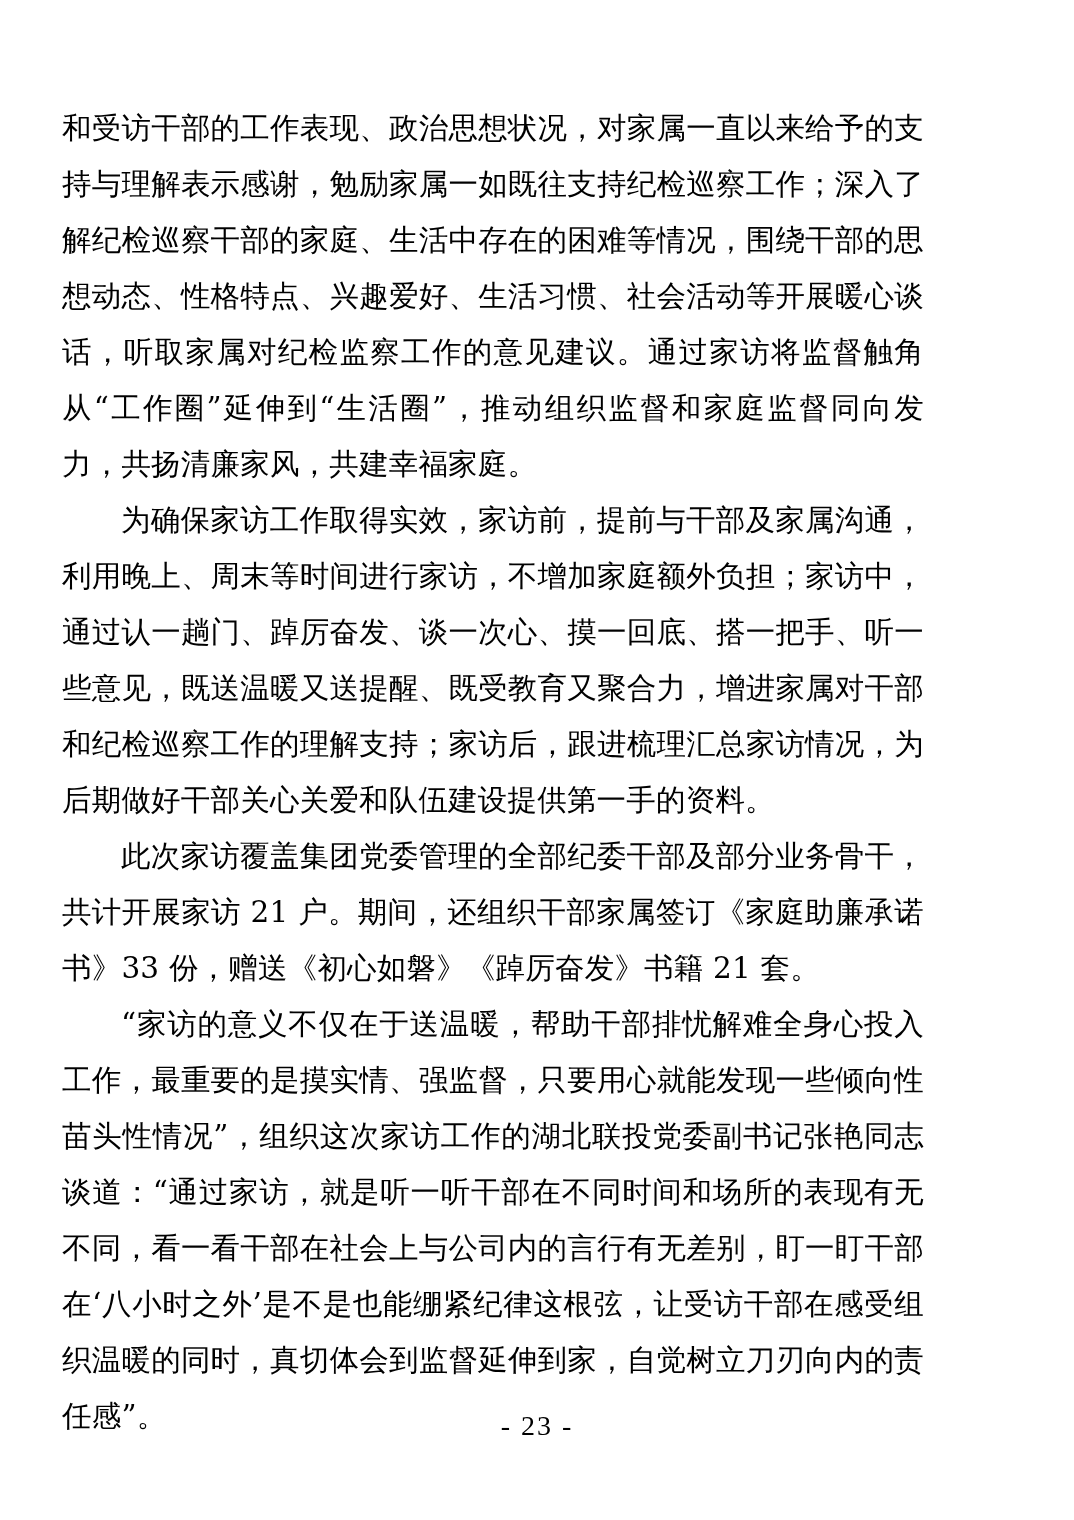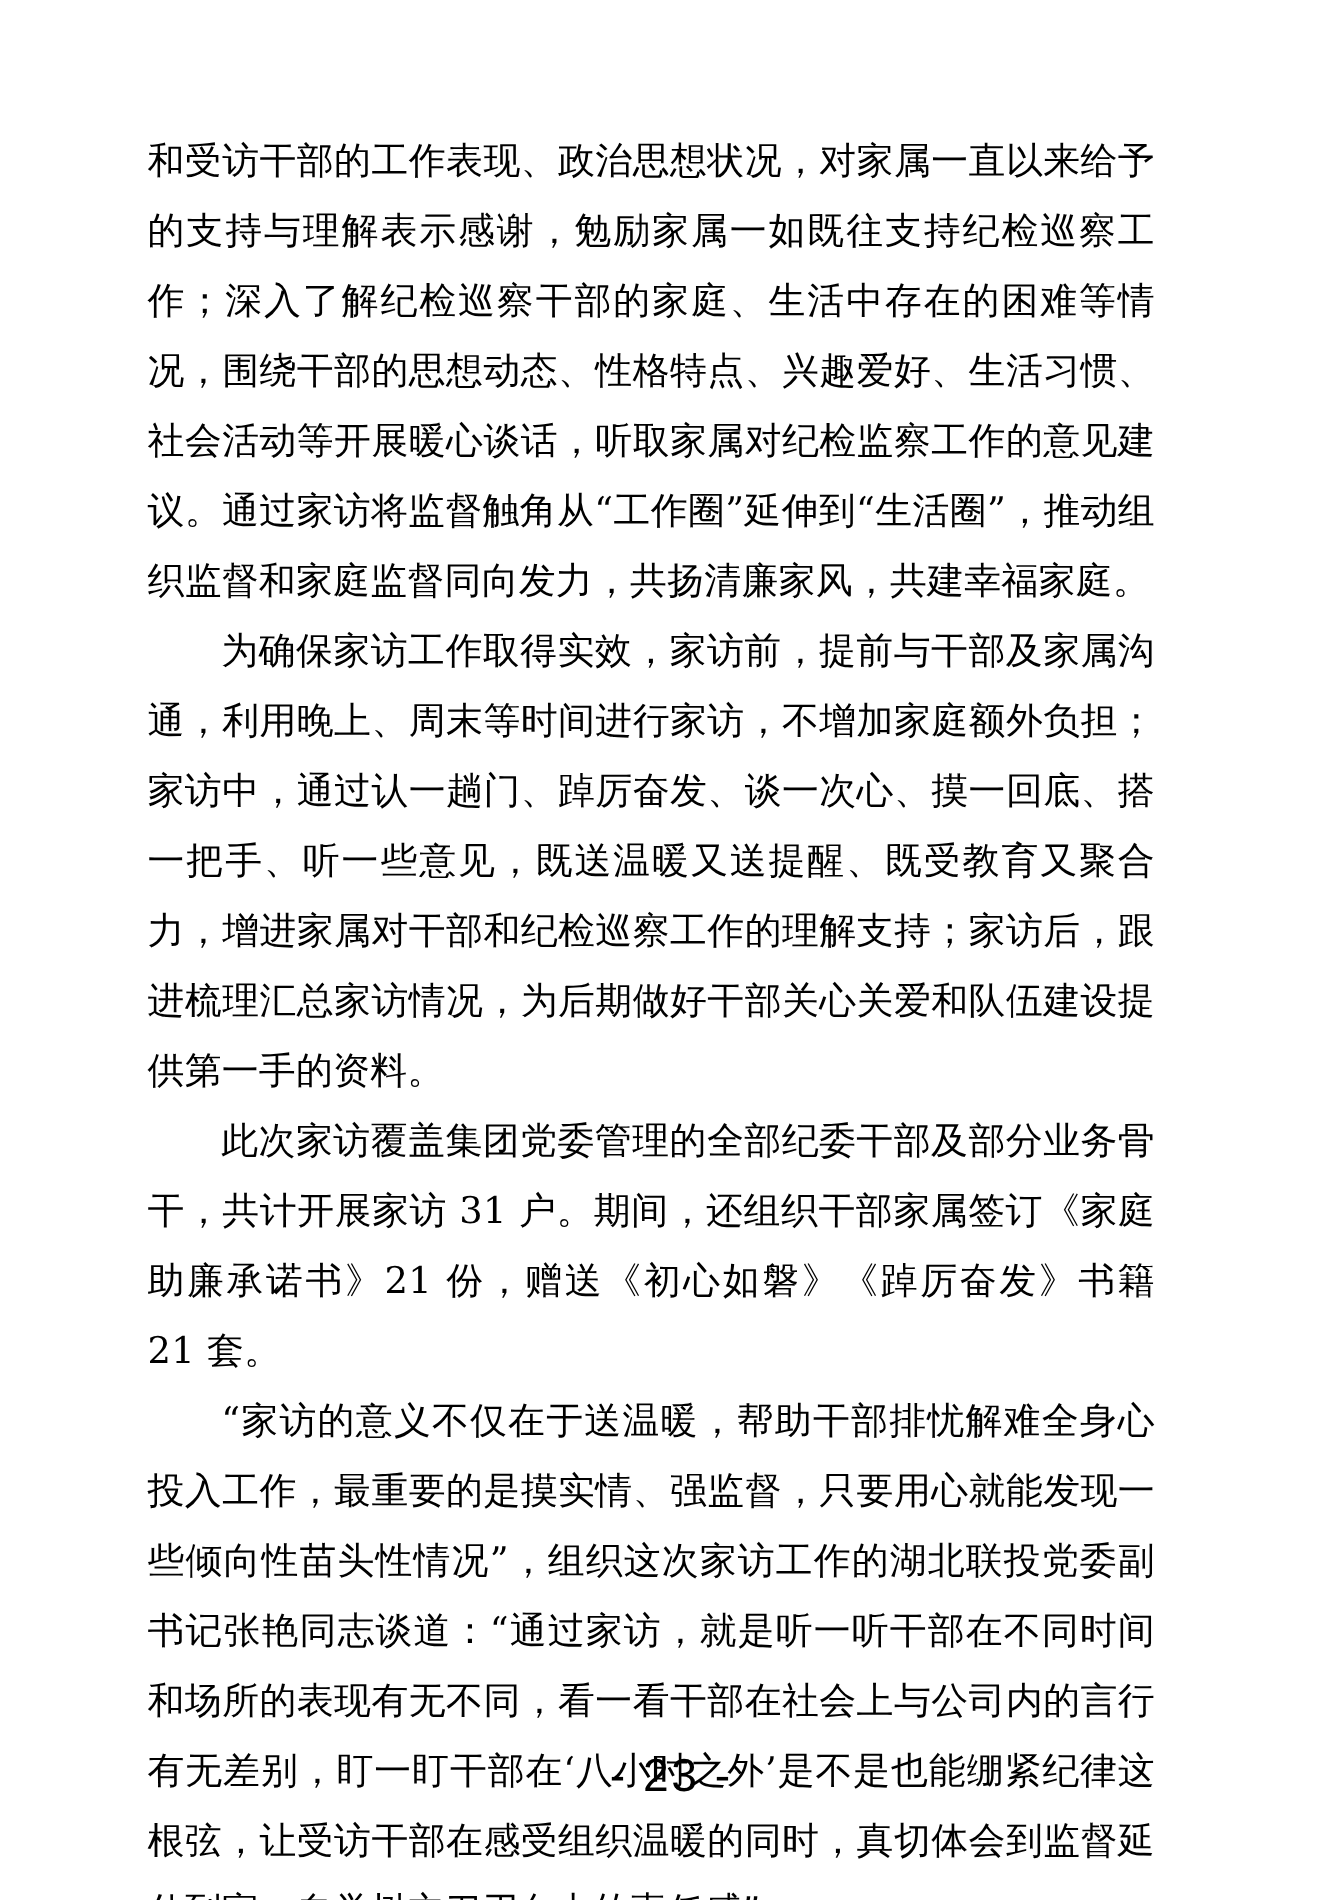--- a/index.html
+++ b/index.html
@@ -15,21 +15,21 @@
     position: relative;
     overflow: hidden;
   }
   .page {
     position: absolute;
     left: 0;
     top: 0;
     width: 1074px;
     height: 1520px;
     box-sizing: border-box;
-    padding: 100px 150px 0 118px;
+    padding: 100px 150px 0 62px;
   }
   .body-text {
     font-size: 29.5px;
     line-height: 56px;
     text-align: justify;
     text-justify: inter-ideograph;
     letter-spacing: 0.2px;
   }
   .para {
     margin: 0;
@@ -37,29 +37,29 @@
   }
   .para.indent {
     text-indent: 2em;
   }
   .page-number {
     position: absolute;
     left: 0;
     right: 0;
     bottom: 78px;
     text-align: center;
-    font-size: 37px;
-    font-family: Liberation Sans, sans-serif;
+    font-size: 28px;
+    font-family: Liberation Serif, serif;
     letter-spacing: 2px;
   }
 </style>
 </head>
 <body>
 
 <div class="page">
   <div class="body-text">
     <p class="para">和受访干部的工作表现、政治思想状况，对家属一直以来给予的支持与理解表示感谢，勉励家属一如既往支持纪检巡察工作；深入了解纪检巡察干部的家庭、生活中存在的困难等情况，围绕干部的思想动态、性格特点、兴趣爱好、生活习惯、社会活动等开展暖心谈话，听取家属对纪检监察工作的意见建议。通过家访将监督触角从“工作圈”延伸到“生活圈”，推动组织监督和家庭监督同向发力，共扬清廉家风，共建幸福家庭。</p>
     <p class="para indent">为确保家访工作取得实效，家访前，提前与干部及家属沟通，利用晚上、周末等时间进行家访，不增加家庭额外负担；家访中，通过认一趟门、踔厉奋发、谈一次心、摸一回底、搭一把手、听一些意见，既送温暖又送提醒、既受教育又聚合力，增进家属对干部和纪检巡察工作的理解支持；家访后，跟进梳理汇总家访情况，为后期做好干部关心关爱和队伍建设提供第一手的资料。</p>
-    <p class="para indent">此次家访覆盖集团党委管理的全部纪委干部及部分业务骨干，共计开展家访 31 户。期间，还组织干部家属签订《家庭助廉承诺书》21 份，赠送《初心如磐》《踔厉奋发》书籍 21 套。</p>
+    <p class="para indent">此次家访覆盖集团党委管理的全部纪委干部及部分业务骨干，共计开展家访 21 户。期间，还组织干部家属签订《家庭助廉承诺书》33 份，赠送《初心如磐》《踔厉奋发》书籍 21 套。</p>
     <p class="para indent">“家访的意义不仅在于送温暖，帮助干部排忧解难全身心投入工作，最重要的是摸实情、强监督，只要用心就能发现一些倾向性苗头性情况”，组织这次家访工作的湖北联投党委副书记张艳同志谈道：“通过家访，就是听一听干部在不同时间和场所的表现有无不同，看一看干部在社会上与公司内的言行有无差别，盯一盯干部在‘八小时之外’是不是也能绷紧纪律这根弦，让受访干部在感受组织温暖的同时，真切体会到监督延伸到家，自觉树立刀刃向内的责任感”。</p>
   </div>
   <div class="page-number">- 23 -</div>
 </div>
 
 </body></html>

